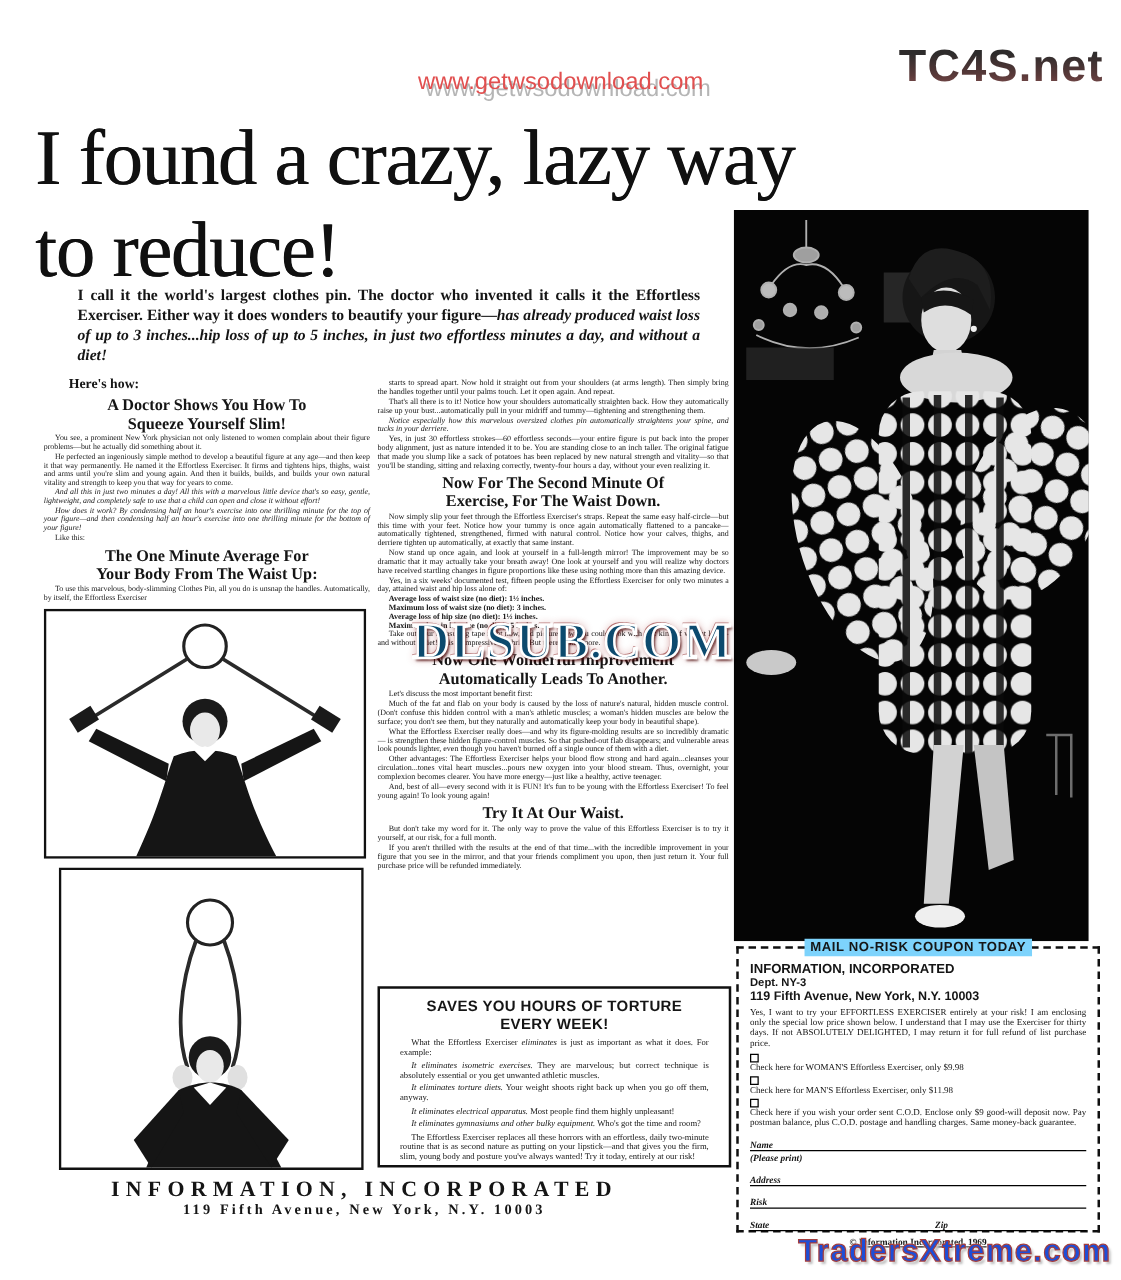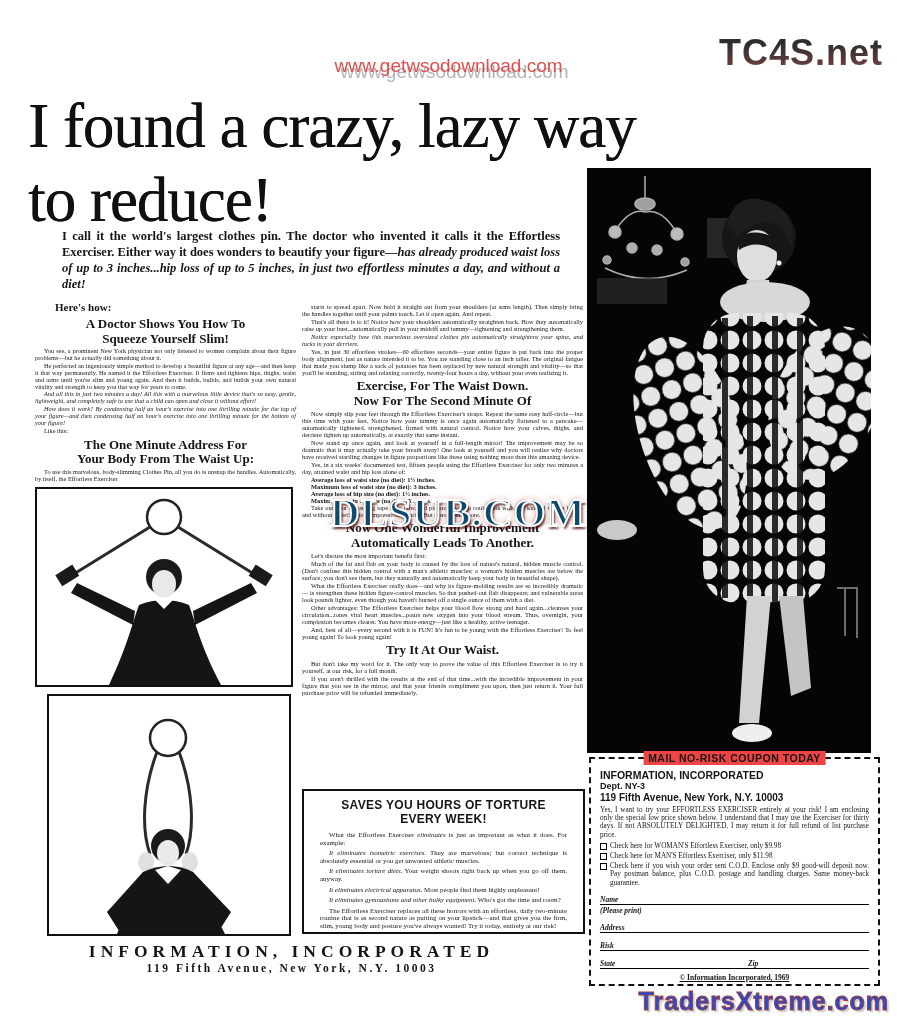--- a/index.html
+++ b/index.html
@@ -66,27 +66,27 @@
   .torture p { text-indent:9px; margin-bottom:3px; }
   
   .page-footer { position:absolute; left:28px; top:941px; width:527px; text-align:center; }
   .page-footer .co { font:700 17.5px/20px "Liberation Serif", serif; letter-spacing:5px; }
   .page-footer .addr { font:700 11.5px/14px "Liberation Serif", serif; letter-spacing:2.5px; }
   
   .coupon { position:absolute; left:589px; top:757px; width:291px; height:229px;
     border:2px dashed #101010; padding:10px 9px 4px;
     font:400 7.2px/8.2px "Liberation Serif", serif; text-align:justify; }
   .coupon .title { position:absolute; top:-8px; left:50%; transform:translateX(-50%);
-    background:#ef4444; padding:0 5px; white-space:nowrap;
+    background:#7dd3fc; padding:0 5px; white-space:nowrap;
     font:700 10.5px/14px "Liberation Sans", sans-serif; letter-spacing:.5px; }
   .coupon .co   { font:700 10.5px/12px "Liberation Sans", sans-serif; }
   .coupon .dept { font:700 9px/11px "Liberation Sans", sans-serif; }
   .coupon .addr { font:700 10px/12px "Liberation Sans", sans-serif; margin-bottom:2px; }
   .coupon .body { margin-bottom:3px; }
-  .cb-row { display:flex; align-items:flex-start; margin-bottom:2px; text-align:justify; }
+  .cb-row { display:flex; align-items:flex-start; margin-bottom:2px; text-align:justify;flex-direction:column; }
   .cb { flex:none; width:7px; height:7px; border:1px solid #000; margin:1px 3px 0 0; }
   .cb-row.bold { font-weight:700; }
   .fields { margin-top:5px; font:italic 700 7.5px/9px "Liberation Serif", serif; }
   .fline { border-bottom:1px solid #000; margin-top:8px; position:relative; height:10px; }
   .fline .lbl { position:absolute; left:0; bottom:0; }
   .fline .zip { position:absolute; left:55%; bottom:0; }
   .pp { margin-top:1px; }
   .copyright { text-align:center; font:700 7.5px/10px "Liberation Serif", serif; margin-top:4px;text-decoration:underline; }
 </style>
 </head>
@@ -112,21 +112,21 @@
     <div class="h-serif">
       <div>A Doctor Shows You How To</div>
       <div>Squeeze Yourself Slim!</div>
     </div>
     <p>You see, a prominent New York physician not only listened to women complain about their figure problems—but he actually did something about it.</p>
     <p>He perfected an ingeniously simple method to develop a beautiful figure at any age—and then keep it that way permanently. He named it the Effortless Exerciser. It firms and tightens hips, thighs, waist and arms until you're slim and young again. And then it builds, builds, and builds your own natural vitality and strength to keep you that way for years to come.</p>
     <p class="ital">And all this in just two minutes a day! All this with a marvelous little device that's so easy, gentle, lightweight, and completely safe to use that a child can open and close it without effort!</p>
     <p class="ital">How does it work? By condensing half an hour's exercise into one thrilling minute for the top of your figure—and then condensing half an hour's exercise into one thrilling minute for the bottom of your figure!</p>
     <p>Like this:</p>
     <div class="h-serif">
-      <div>The One Minute Address For</div>
+      <div>The One Minute Average For</div>
       <div>Your Body From The Waist Up:</div>
     </div>
     <p class="lead-in">To use this marvelous, body-slimming Clothes Pin, all you do is unsnap the handles. Automatically, by itself, the Effortless Exerciser</p>
   </div>
 
   <div class="photo photo1">
     <svg width="258" height="200" viewBox="0 0 258 200">
       <rect x="1" y="1" width="256" height="198" fill="#ffffff" stroke="#111" stroke-width="2"></rect>
       <circle cx="129" cy="30" r="17" fill="none" stroke="#222" stroke-width="2.5"></circle>
       <line x1="115" y1="40" x2="34" y2="90" stroke="#2a2a2a" stroke-width="3"></line>
@@ -158,22 +158,22 @@
       <path d="M108,176 L121,190 L134,176 L121,172 Z" fill="#ffffff"></path>
     </svg>
   </div>
 
   <div class="col col-mid">
     <p>starts to spread apart. Now hold it straight out from your shoulders (at arms length). Then simply bring the handles together until your palms touch. Let it open again. And repeat.</p>
     <p>That's all there is to it! Notice how your shoulders automatically straighten back. How they automatically raise up your bust...automatically pull in your midriff and tummy—tightening and strengthening them.</p>
     <p class="ital">Notice especially how this marvelous oversized clothes pin automatically straightens your spine, and tucks in your derriere.</p>
     <p>Yes, in just 30 effortless strokes—60 effortless seconds—your entire figure is put back into the proper body alignment, just as nature intended it to be. You are standing close to an inch taller. The original fatigue that made you slump like a sack of potatoes has been replaced by new natural strength and vitality—so that you'll be standing, sitting and relaxing correctly, twenty-four hours a day, without your even realizing it.</p>
     <div class="h-serif">
+      <div>Now For The Second  Minute Of</div>
       <div>Exercise, For The Waist Down.</div>
-      <div>Now For The Second  Minute Of</div>
     </div>
     <p>Now simply slip your feet through the Effortless Exerciser's straps. Repeat the same easy half-circle—but this time with your feet. Notice how your tummy is once again automatically flattened to a pancake—automatically tightened, strengthened, firmed with natural control. Notice how your calves, thighs, and derriere tighten up automatically, at exactly that same instant.</p>
     <p>Now stand up once again, and look at yourself in a full-length mirror! The improvement may be so dramatic that it may actually take your breath away! One look at yourself and you will realize why doctors have received startling changes in figure proportions like these using nothing more than this amazing device.</p>
     <p>Yes, in a six weeks' documented test, fifteen people using the Effortless Exerciser for only two minutes a day, attained waist and hip loss alone of:</p>
     <div class="stat">Average loss of waist size (no diet): 1½ inches.</div>
     <div class="stat">Maximum loss of waist size (no diet): 3 inches.</div>
     <div class="stat">Average loss of hip size (no diet): 1½ inches.</div>
     <div class="stat">Maximum loss in hip size (no diet): 5 inches.</div>
     <p>Take out your measuring tape right now, and picture how you could look with that kind of weight loss—and without a diet! This is impressive! A thrill! But there is still more.</p>
     <div class="h-serif">

